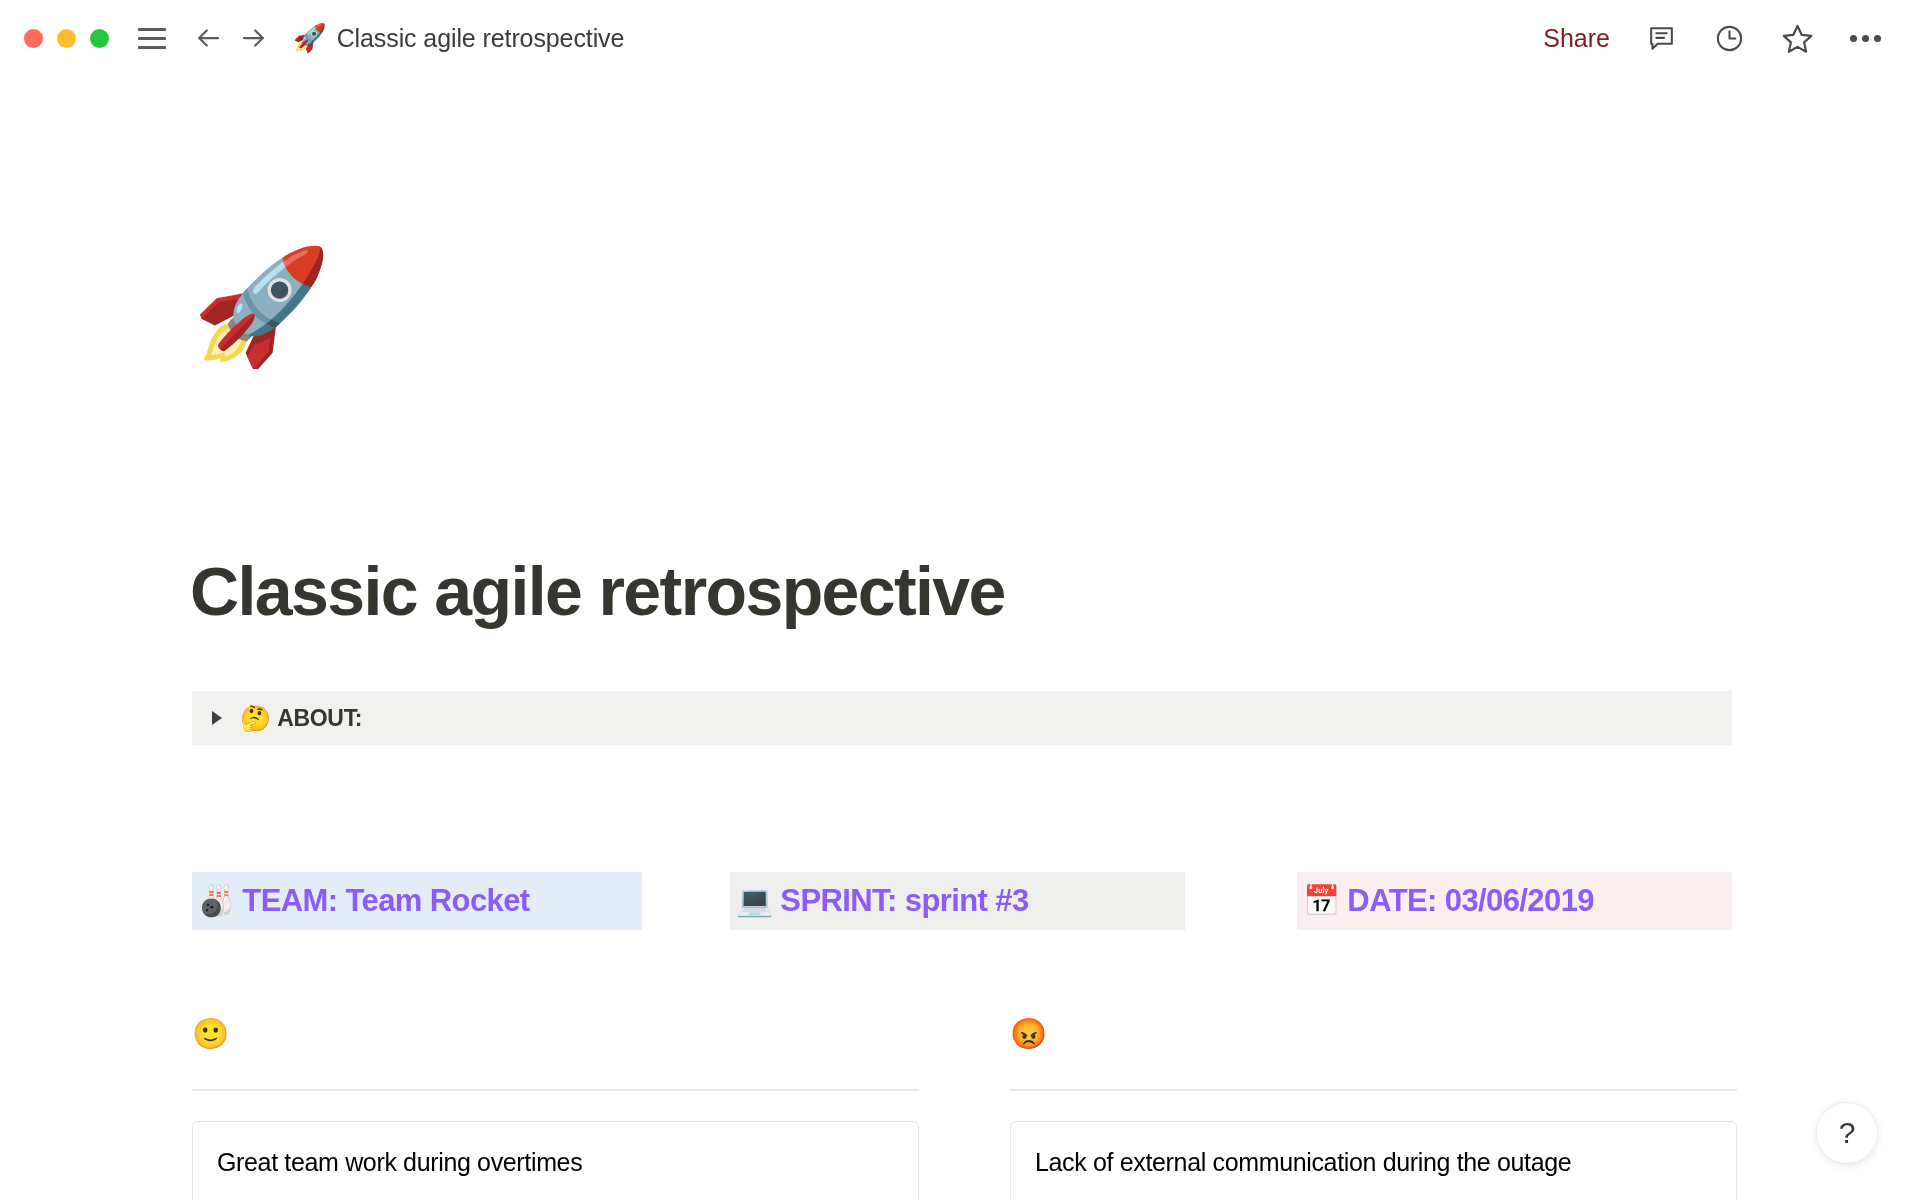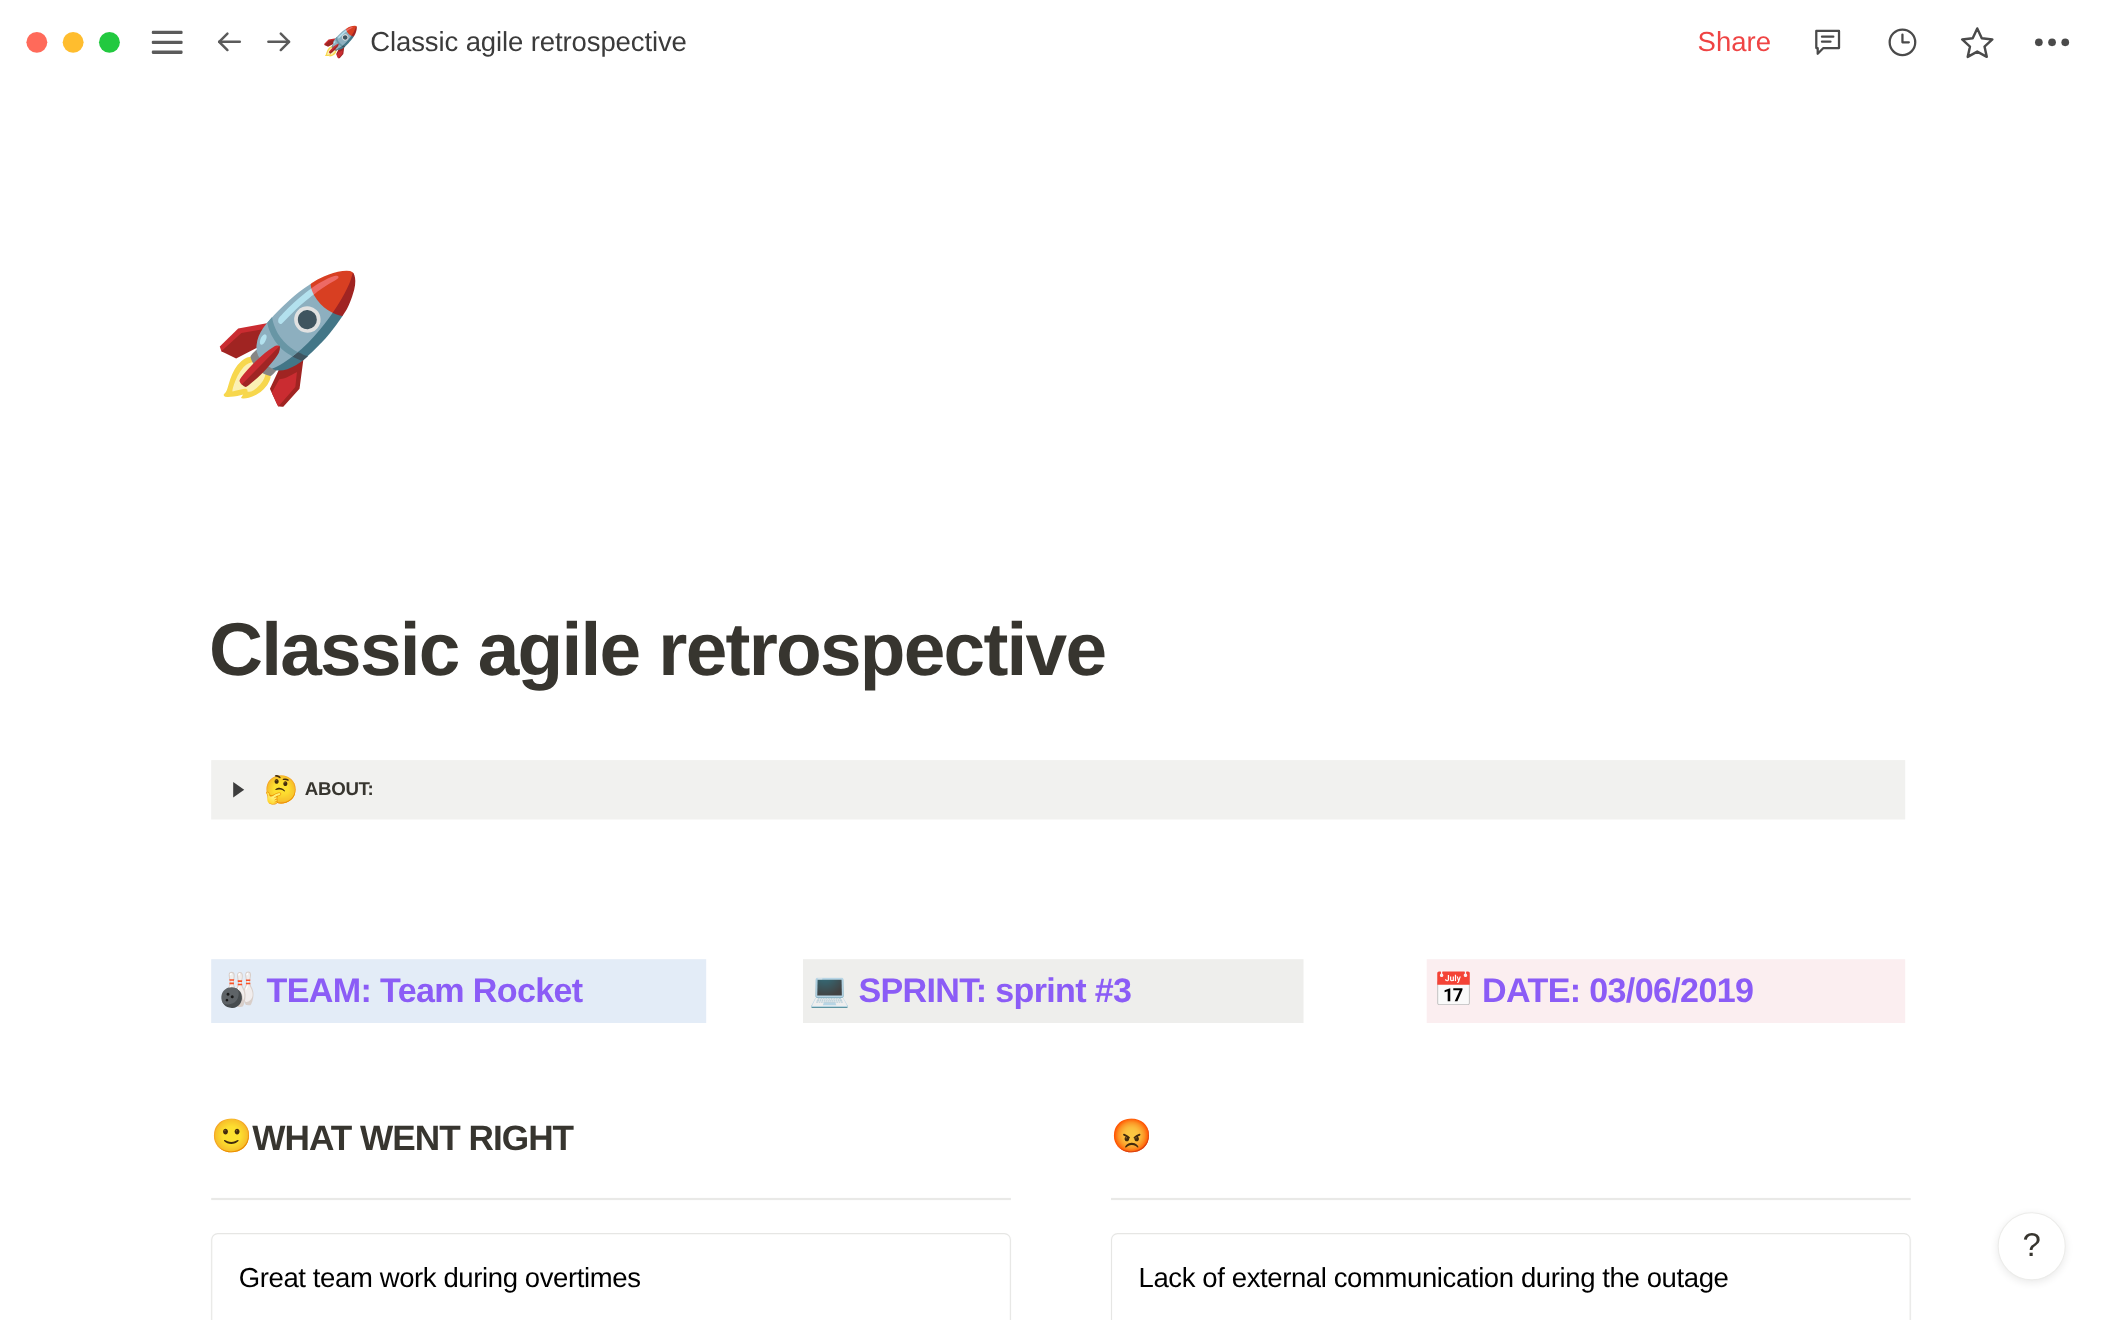--- a/index.html
+++ b/index.html
@@ -90,21 +90,21 @@
 
   #titlebar-right {
     margin-left: auto;
     display: flex;
     align-items: center;
     gap: 34px;
     margin-right: 38px;
   }
   #share-button {
     font-size: 25px;
-    color: #ef4444;
+    color: #7f1d1d;
     cursor: pointer;
     white-space: nowrap;
   }
   #titlebar-right .tb-icon { width: 34px; height: 34px; }
 
   #more-options-button {
     display: flex;
     align-items: center;
     gap: 5px;
   }
@@ -161,21 +161,21 @@
     border-top: 7px solid transparent;
     border-bottom: 7px solid transparent;
   }
   #about-emoji {
     margin-left: 18px;
     font-size: 25px;
     line-height: 1;
   }
   #about-label {
     margin-left: 6px;
-    font-size: 17px;
+    font-size: 23px;
     font-weight: bold;
     color: #37352f;
     letter-spacing: -0.3px;
   }
 
   
   #meta-row {
     position: absolute;
     left: 192px;
     top: 796px;
@@ -369,21 +369,20 @@
       <div class="meta-chip" id="chip-date">
         <span class="meta-emoji">📅</span>
         <span class="meta-text">DATE: 03/06/2019</span>
       </div>
 
     </div>
 
     <div class="column" id="column-left-wrap">
       <div class="column-heading">
         <span class="column-heading-emoji">🙂</span>
-        <span class="column-heading-text">WHAT WENT RIGHT</span>
       </div>
       <div class="column-divider"></div>
       <div class="retro-card">
         <div class="retro-card-text">Great team work during overtimes</div>
 
       </div>
     </div>
 
     <div class="column" id="column-right-wrap">
       <div class="column-heading">

